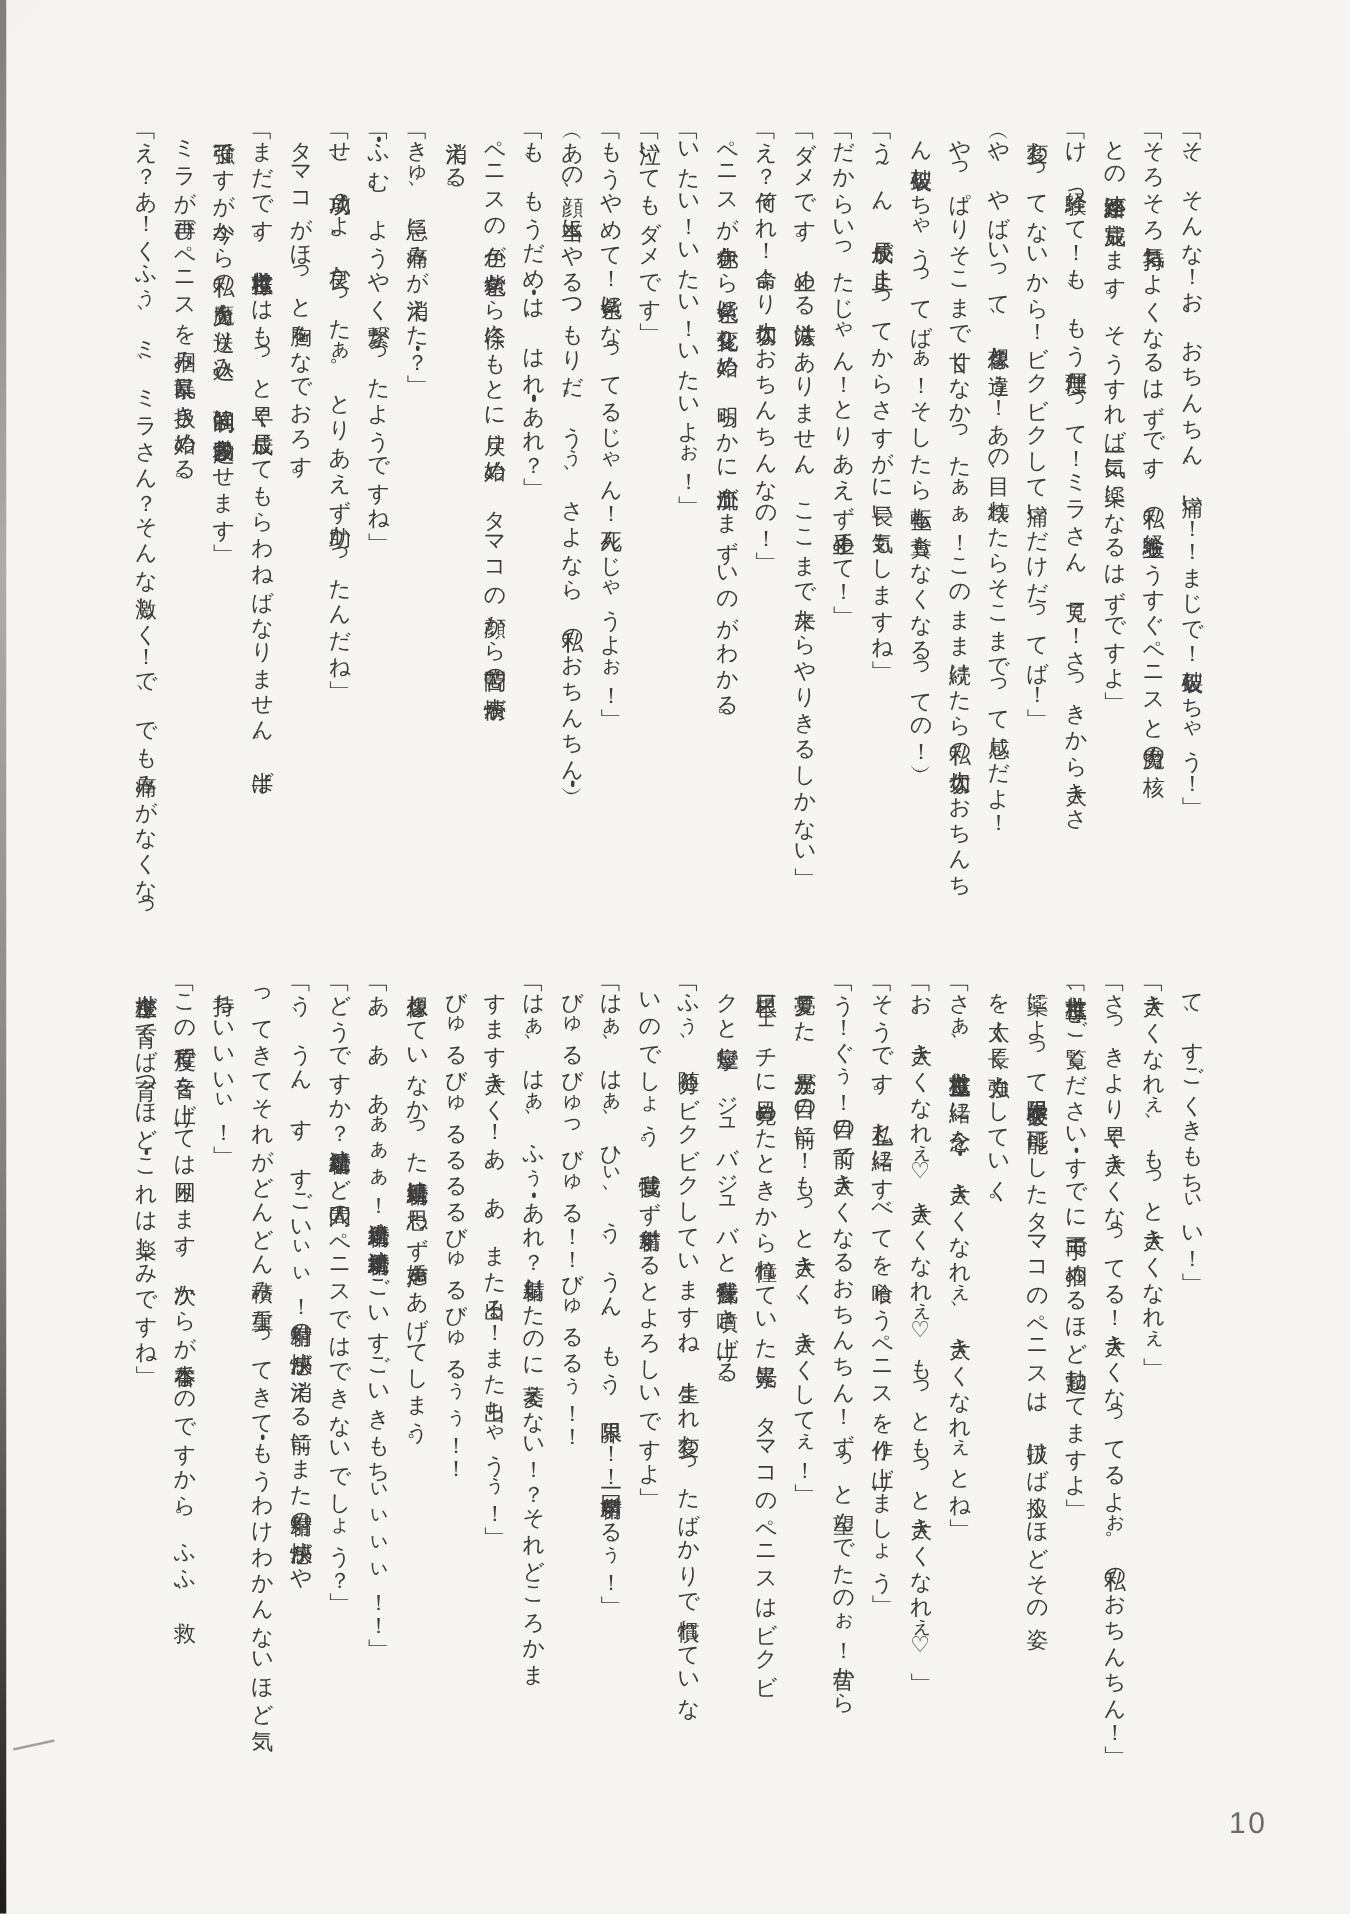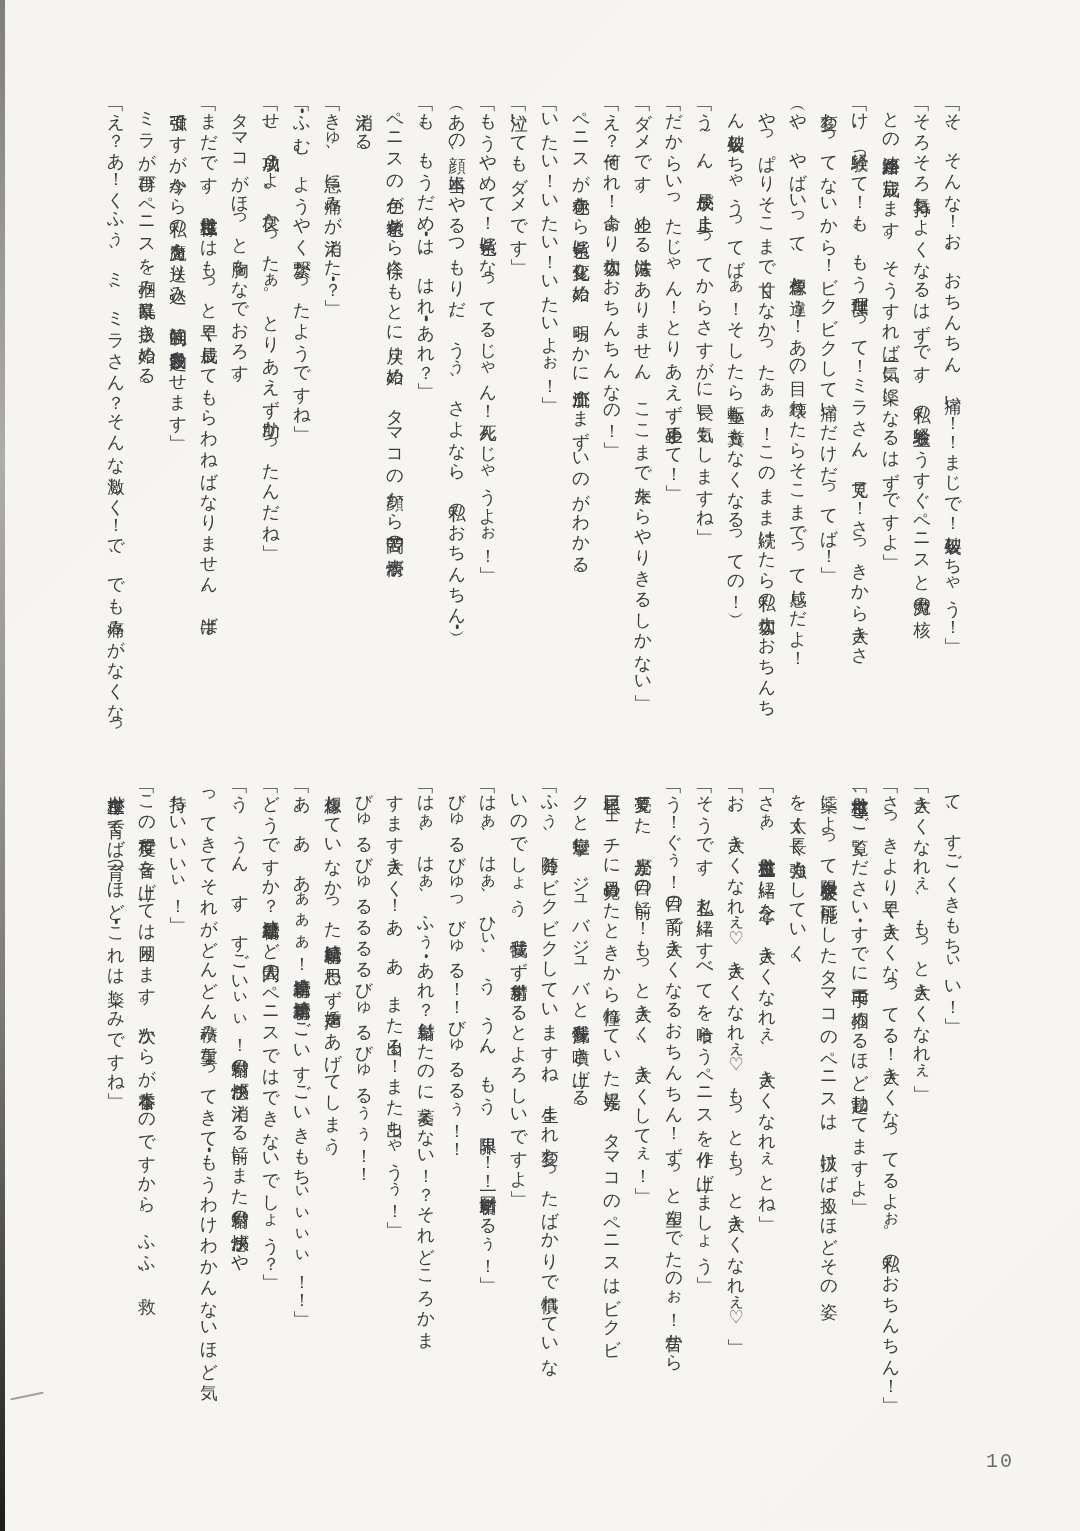--- a/index.html
+++ b/index.html
@@ -56,22 +56,22 @@
     width: 872px;
     right: 112px;
     overflow: visible;
   }
   .vtext.upper { top: 100px;  height: 655px; }
   .vtext.lower { top: 782px;  height: 672px; }
   .page-number {
     position: absolute;
     right: 66px;
     bottom: 58px;
-    font-family: Liberation Mono, monospace;
-    font-size: 20px;
+    font-family: Liberation Sans, sans-serif;
+    font-size: 24px;
     letter-spacing: 2px;
     color: #6b6b6b;
   }
 </style>
 </head>
 <body>
 
 <div class="page">
 
   <div class="scan-edge-left"></div>

